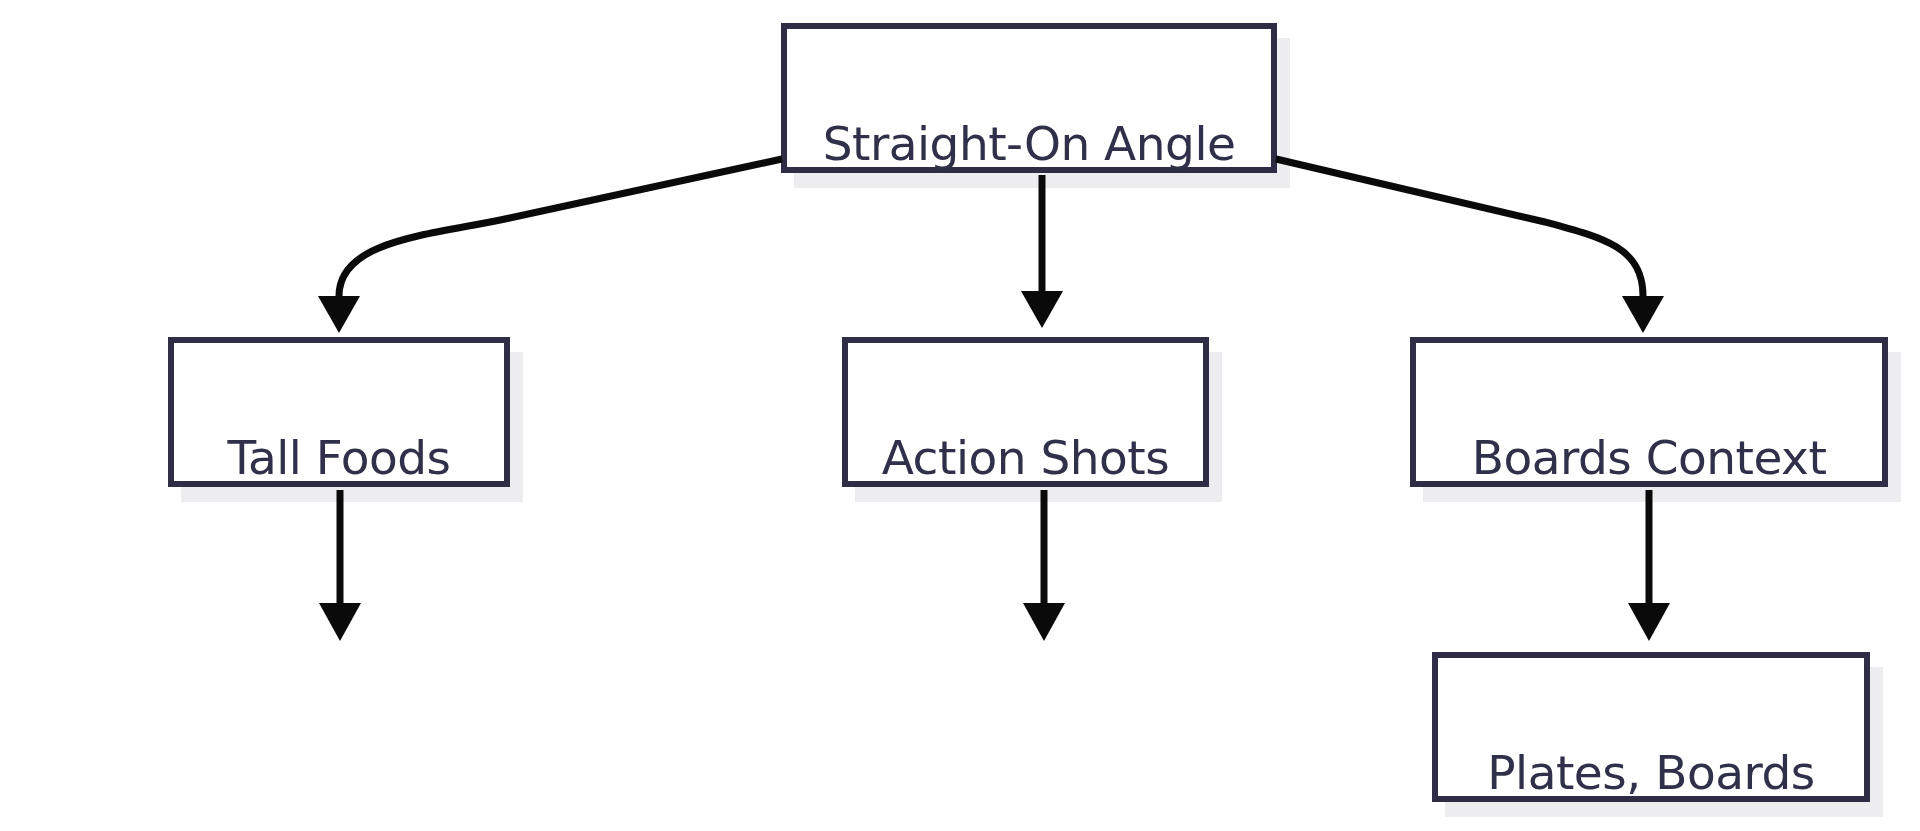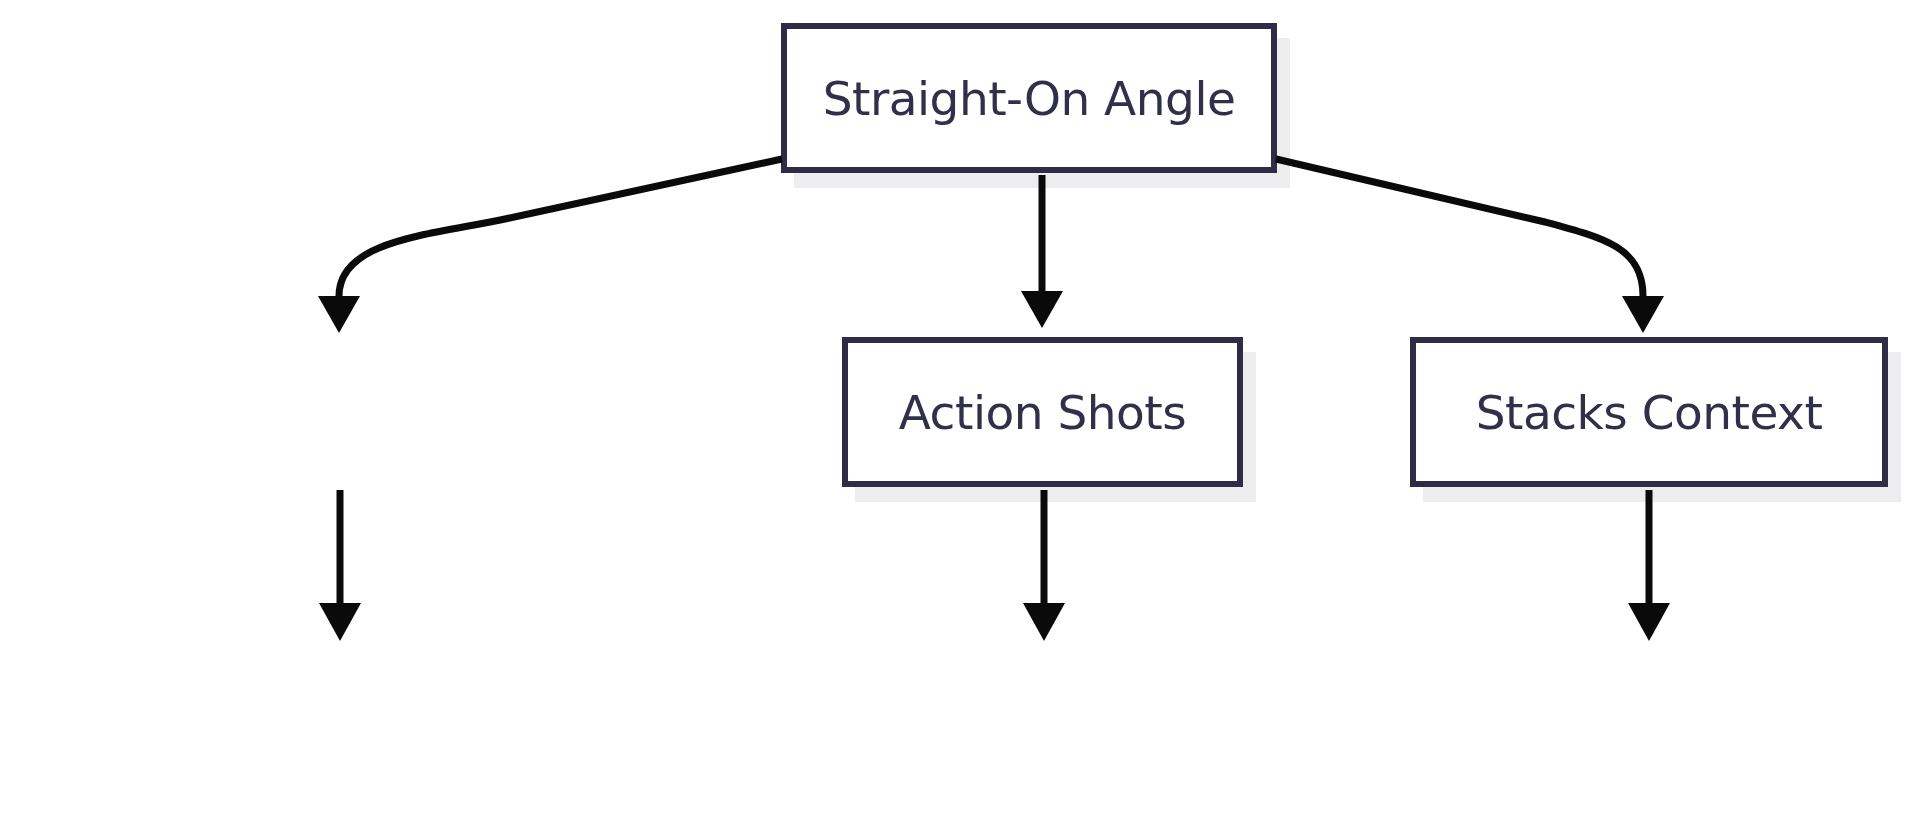--- a/index.html
+++ b/index.html
@@ -18,36 +18,36 @@
     font-family: "DejaVu Sans", "Liberation Sans", sans-serif;
   }
   .canvas {
     position: relative;
     width: 1920px; height: 831px;
     background: var(--background);
   }
   .node {
     position: absolute;
     display: flex;
-    align-items: center;
+    align-items: flex-end;
     justify-content: center;
     background: var(--node-fill);
     border: 6px solid var(--node-border);
     box-shadow: 13px 15px 0 var(--shadow);
     color: var(--node-text);
     font-size: 47px;
     letter-spacing: -0.5px;
     line-height: 1;
     white-space: nowrap;
     z-index: 1;
   }
   
   .n-root            { left: 781px;  top: 23px;  width: 496px; height: 150px; }
   .n-tall-foods      { left: 168px;  top: 337px; width: 342px; height: 150px; }
-  .n-action-shots    { left: 842px;  top: 337px; width: 401px; height: 150px; }
+  .n-action-shots    { left: 842px;  top: 337px; width: 367px; height: 150px; }
   .n-serving-context { left: 1410px; top: 337px; width: 478px; height: 150px; }
   .n-burgers         { left: 24px;   top: 652px; width: 631px; height: 148px; }
   .n-drizzles        { left: 790px;  top: 652px; width: 478px; height: 148px; }
   .n-plates          { left: 1432px; top: 652px; width: 438px; height: 150px; }
 
   .edges-layer {
     position: absolute;
     left: 0; top: 0;
     width: 1920px; height: 831px;
     z-index: 2;
@@ -66,31 +66,37 @@
 </style>
 </head>
 <body>
 
 <div class="canvas">
 
   <div class="node n-root">
     <span>Straight-On Angle</span>
   </div>
 
+  <div class="node n-tall-foods">
+    <span>Tall Foods</span>
+  </div>
 
   <div class="node n-action-shots">
     <span>Action Shots</span>
   </div>
 
   <div class="node n-serving-context">
-    <span>Stacks Context</span>
+    <span>Boards Context</span>
   </div>
 
 
 
+  <div class="node n-plates">
+    <span>Plates, Boards</span>
+  </div>
 
   <svg class="edges-layer" viewBox="0 0 1920 831">
 
     <g>
       <path d="M 782 159 L 505 219 C 430 235 339 240 339 296"></path>
       <polygon points="318,296 360,296 339,333"></polygon>
     </g>
 
     <g>
       <path d="M 1042 175 L 1042 292"></path>

